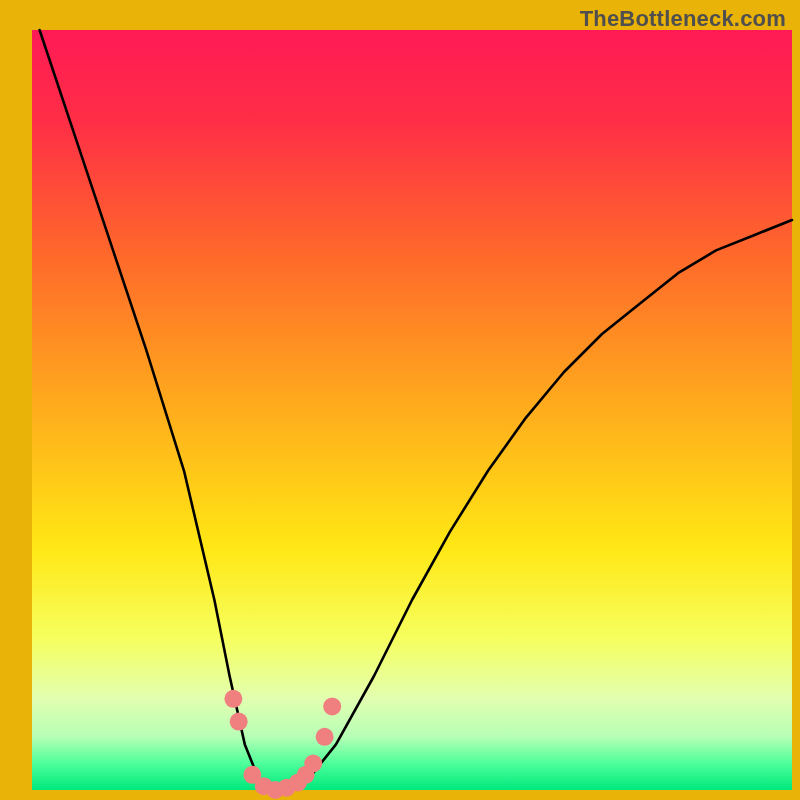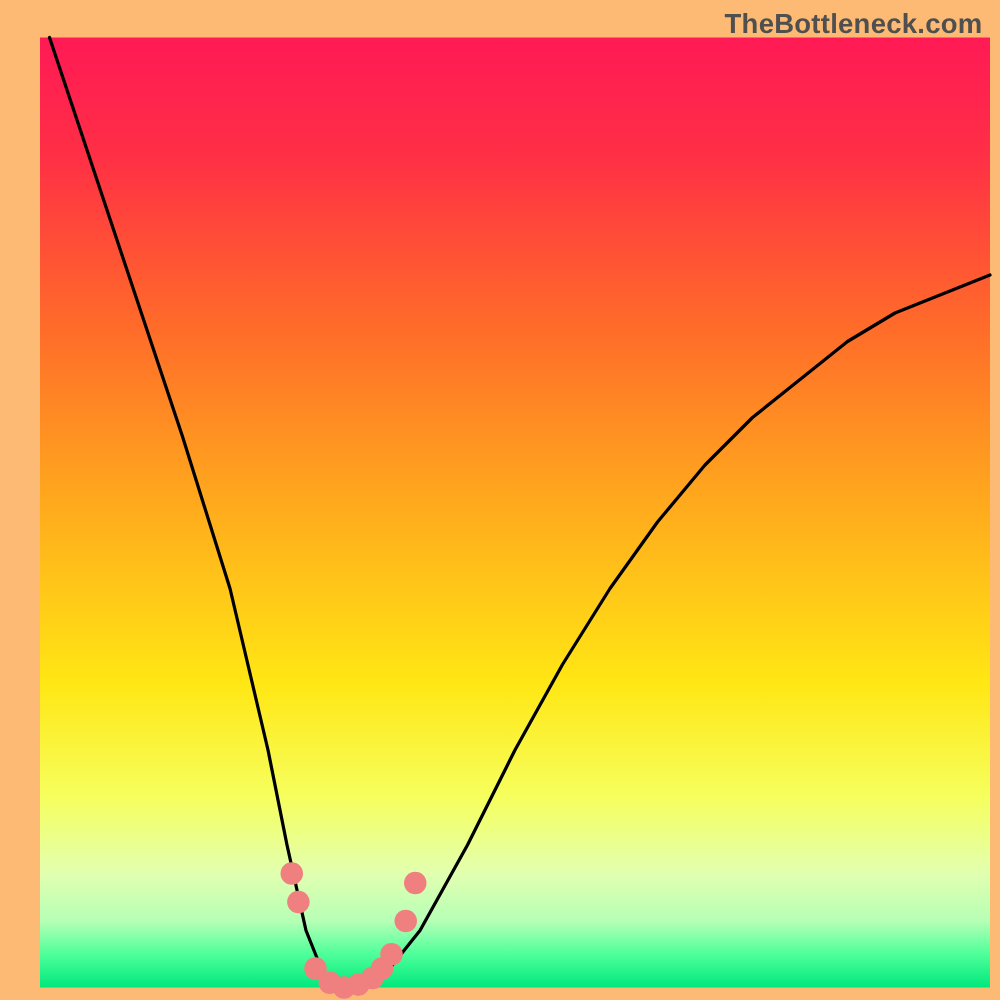--- a/index.html
+++ b/index.html
@@ -10,21 +10,21 @@
     background: #000;
     font-family: Arial, Helvetica, sans-serif;
     overflow: hidden;
   }
   .frame {
     position: absolute;
     left: 0;
     top: 0;
     width: 800px;
     height: 800px;
-    background: #fdba74;
+    background: #eab308;
   }
   .watermark {
     position: absolute;
     top: 6px;
     right: 14px;
     font-size: 22px;
     font-weight: 600;
     color: #4f4f4f;
     letter-spacing: 0.2px;
     user-select: none;

